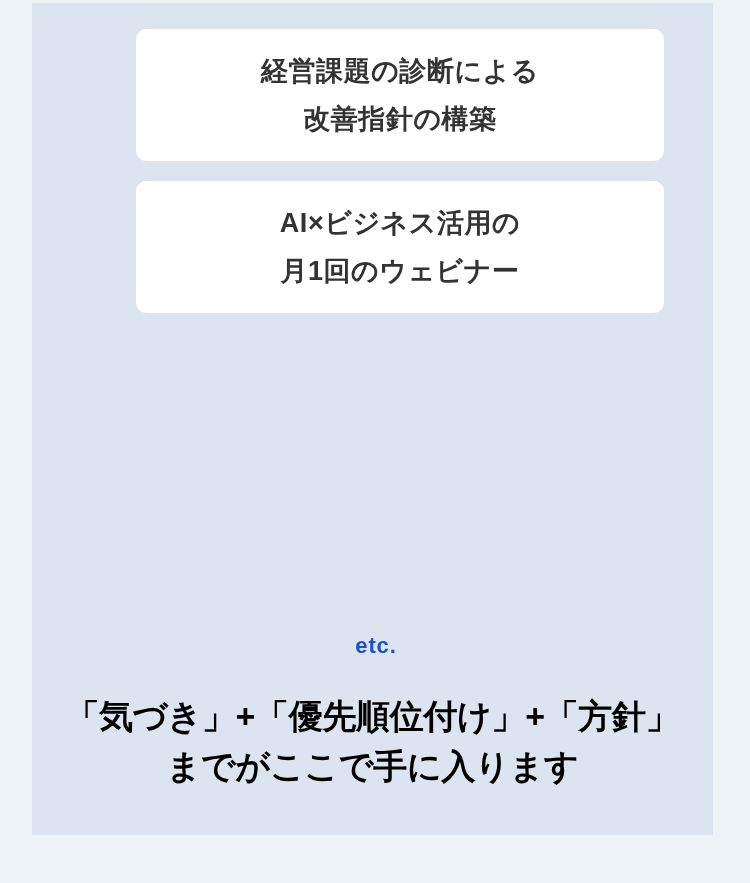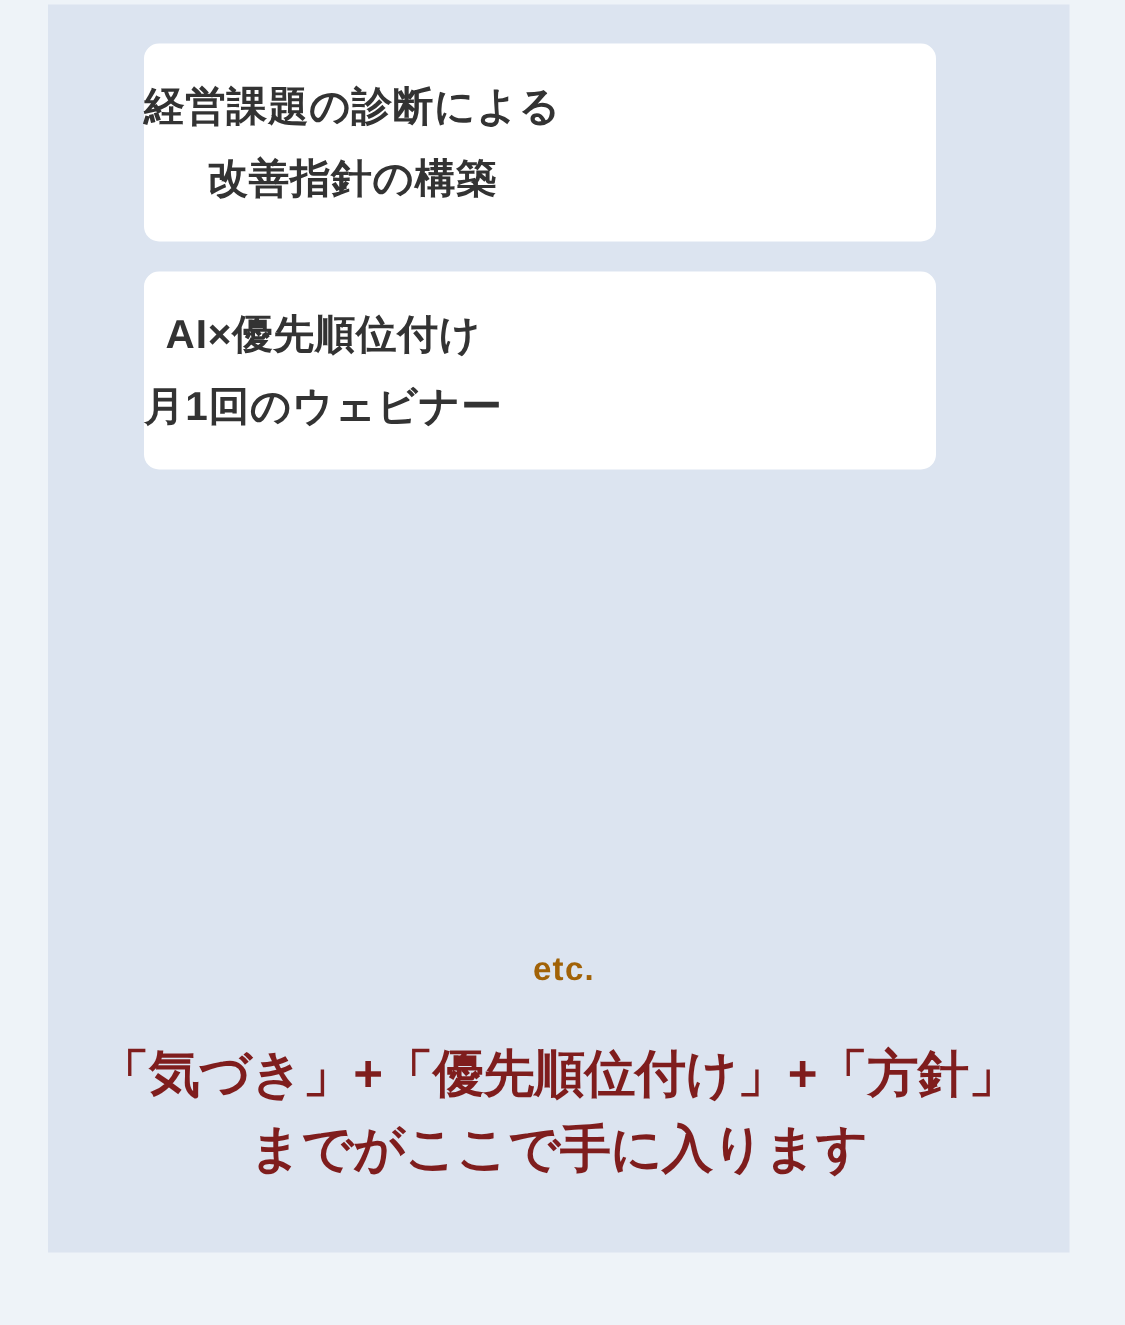--- a/index.html
+++ b/index.html
@@ -32,74 +32,76 @@
   }
 
   .benefit-card {
     width: 528px;
     height: 132px;
     background: #ffffff;
     border-radius: 10px;
     margin-bottom: 20px;
     display: flex;
     align-items: center;
+    justify-content: center;
     box-sizing: border-box;
+    margin-left: 40px;
   }
 
   .benefit-card-text {
     font-size: 27px;
     font-weight: bold;
     color: #333333;
     line-height: 48px;
     text-align: center;
     letter-spacing: 0.02em;
     white-space: pre-line;
   }
 
   #etc-label {
     position: absolute;
     left: 64px;
     top: 630px;
     width: 560px;
     text-align: center;
     font-size: 22px;
     font-weight: bold;
-    color: #a16207;
+    color: #1d4ed8;
     letter-spacing: 0.04em;
   }
 
   #summary-headline {
     position: absolute;
     left: 16px;
     top: 688px;
     width: 649px;
     text-align: center;
     font-size: 34px;
     font-weight: bold;
-    color: #7f1d1d;
+    color: #000000;
     line-height: 50px;
     letter-spacing: -0.01em;
     white-space: pre-line;
   }
 </style>
 </head>
 <body>
 
 <div id="benefits-panel">
 
   <div id="benefit-card-list">
 
     <div class="benefit-card">
       <span class="benefit-card-text">経営課題の診断による
 改善指針の構築</span>
     </div>
 
 
     <div class="benefit-card">
-      <span class="benefit-card-text">AI×優先順位付け
+      <span class="benefit-card-text">AI×ビジネス活用の
 月1回のウェビナー</span>
     </div>
 
 
   </div>
 
   <div id="etc-label">etc.</div>
 
   <div id="summary-headline">「気づき」+「優先順位付け」+「方針」
 までがここで手に入ります</div>

